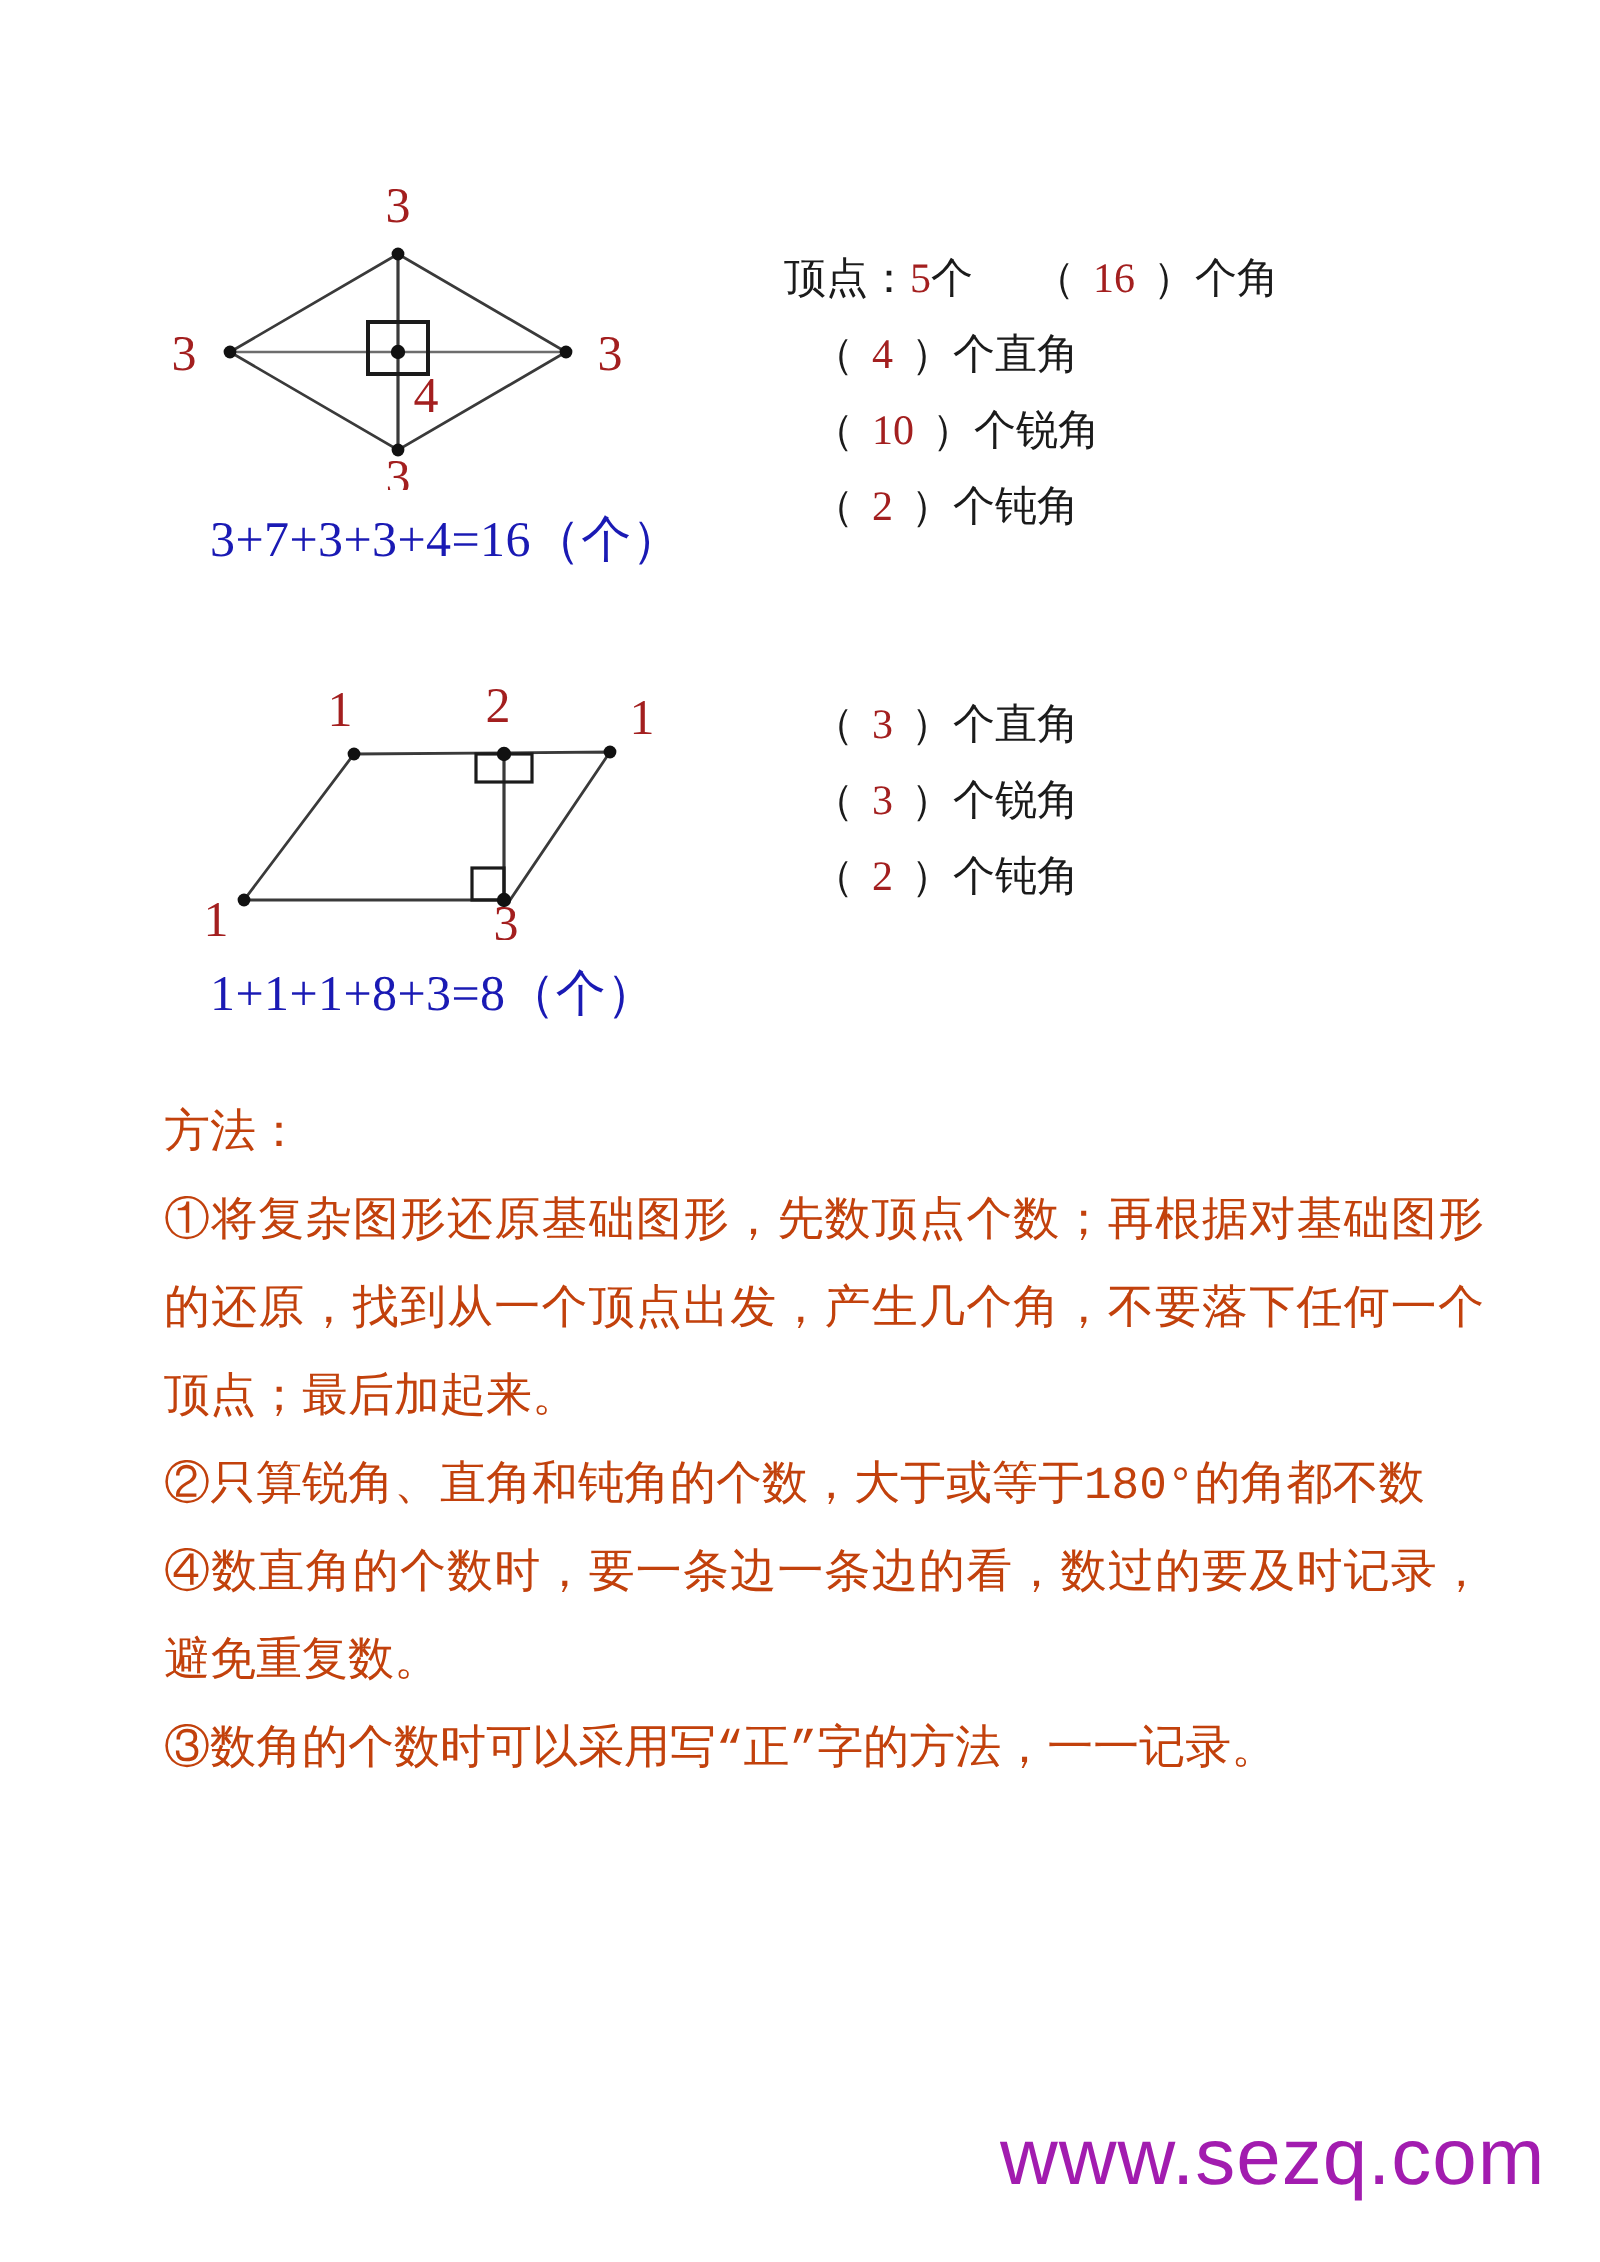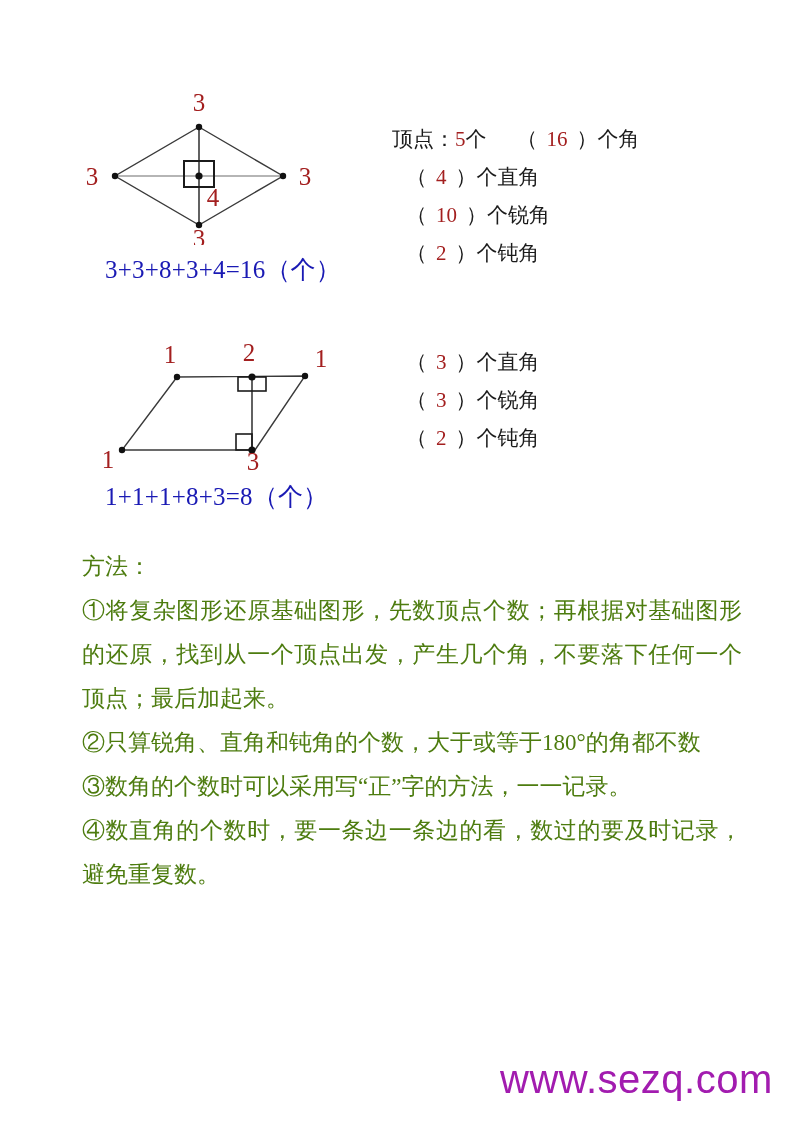--- a/index.html
+++ b/index.html
@@ -74,22 +74,22 @@
   .sp-wide { display: inline-block; width: 30px; }
 
   
   #method-section {
     position: absolute;
     left: 82px;
     top: 545px;
     width: 660px;
     font-size: 23px;
     line-height: 44px;
-    color: #4d7c0f;
-    font-family: Liberation Serif, serif;
+    color: #c2410c;
+    font-family: Liberation Mono, monospace;
     text-align: justify;
   }
   .method-heading {
     white-space: nowrap;
   }
   .method-item {
     margin: 0;
   }
 
   
@@ -125,21 +125,21 @@
       <circle cx="223" cy="91" r="3.2" fill="#111"></circle>
       <circle cx="139" cy="140" r="3.2" fill="#111"></circle>
       <circle cx="139" cy="91" r="3.6" fill="#111"></circle>
 
       <text x="139" y="26" text-anchor="middle" font-family="Liberation Serif, DejaVu Serif, serif" font-size="25" fill="#a31f1f">3</text>
       <text x="32" y="100" text-anchor="middle" font-family="Liberation Serif, DejaVu Serif, serif" font-size="25" fill="#a31f1f">3</text>
       <text x="245" y="100" text-anchor="middle" font-family="Liberation Serif, DejaVu Serif, serif" font-size="25" fill="#a31f1f">3</text>
       <text x="139" y="162" text-anchor="middle" font-family="Liberation Serif, DejaVu Serif, serif" font-size="25" fill="#a31f1f">3</text>
       <text x="153" y="121" text-anchor="middle" font-family="Liberation Serif, DejaVu Serif, serif" font-size="25" fill="#a31f1f">4</text>
     </svg>
-    <div class="equation" id="equation-1">3+3+8+3+4=16（个）</div>
+    <div class="equation" id="equation-1">3+7+3+3+4=16（个）</div>
   </div>
 
   <div class="figure-block" id="figure-block-2">
     <svg class="figure-svg" width="340" height="135" viewBox="0 0 340 135">
 
       <polygon points="117,42 245,41 195,115 62,115" fill="none" stroke="#3a3a3a" stroke-width="1.4"></polygon>
 
       <line x1="192" y1="42" x2="192" y2="115" stroke="#3a3a3a" stroke-width="1.6"></line>
 
       <rect x="178" y="42" width="28" height="14" fill="none" stroke="#1b1b1b" stroke-width="1.6"></rect>
@@ -185,19 +185,19 @@
     </div>
     <div class="answer-line indented">
       <span class="paren">（</span><span class="sp"></span><span class="num-red">2</span><span class="sp"></span><span class="paren">）</span><span>个钝角</span>
     </div>
   </div>
 
   <div id="method-section">
     <div class="method-heading">方法：</div>
     <div class="method-item">①将复杂图形还原基础图形，先数顶点个数；再根据对基础图形的还原，找到从一个顶点出发，产生几个角，不要落下任何一个顶点；最后加起来。</div>
     <div class="method-item">②只算锐角、直角和钝角的个数，大于或等于180°的角都不数</div>
+    <div class="method-item">④数直角的个数时，要一条边一条边的看，数过的要及时记录，避免重复数。</div>
     <div class="method-item">③数角的个数时可以采用写“正”字的方法，一一记录。</div>
-    <div class="method-item">④数直角的个数时，要一条边一条边的看，数过的要及时记录，避免重复数。</div>
   </div>
 
   <div id="watermark">www.sezq.com</div>
 
 </div>
 
 </body></html>

